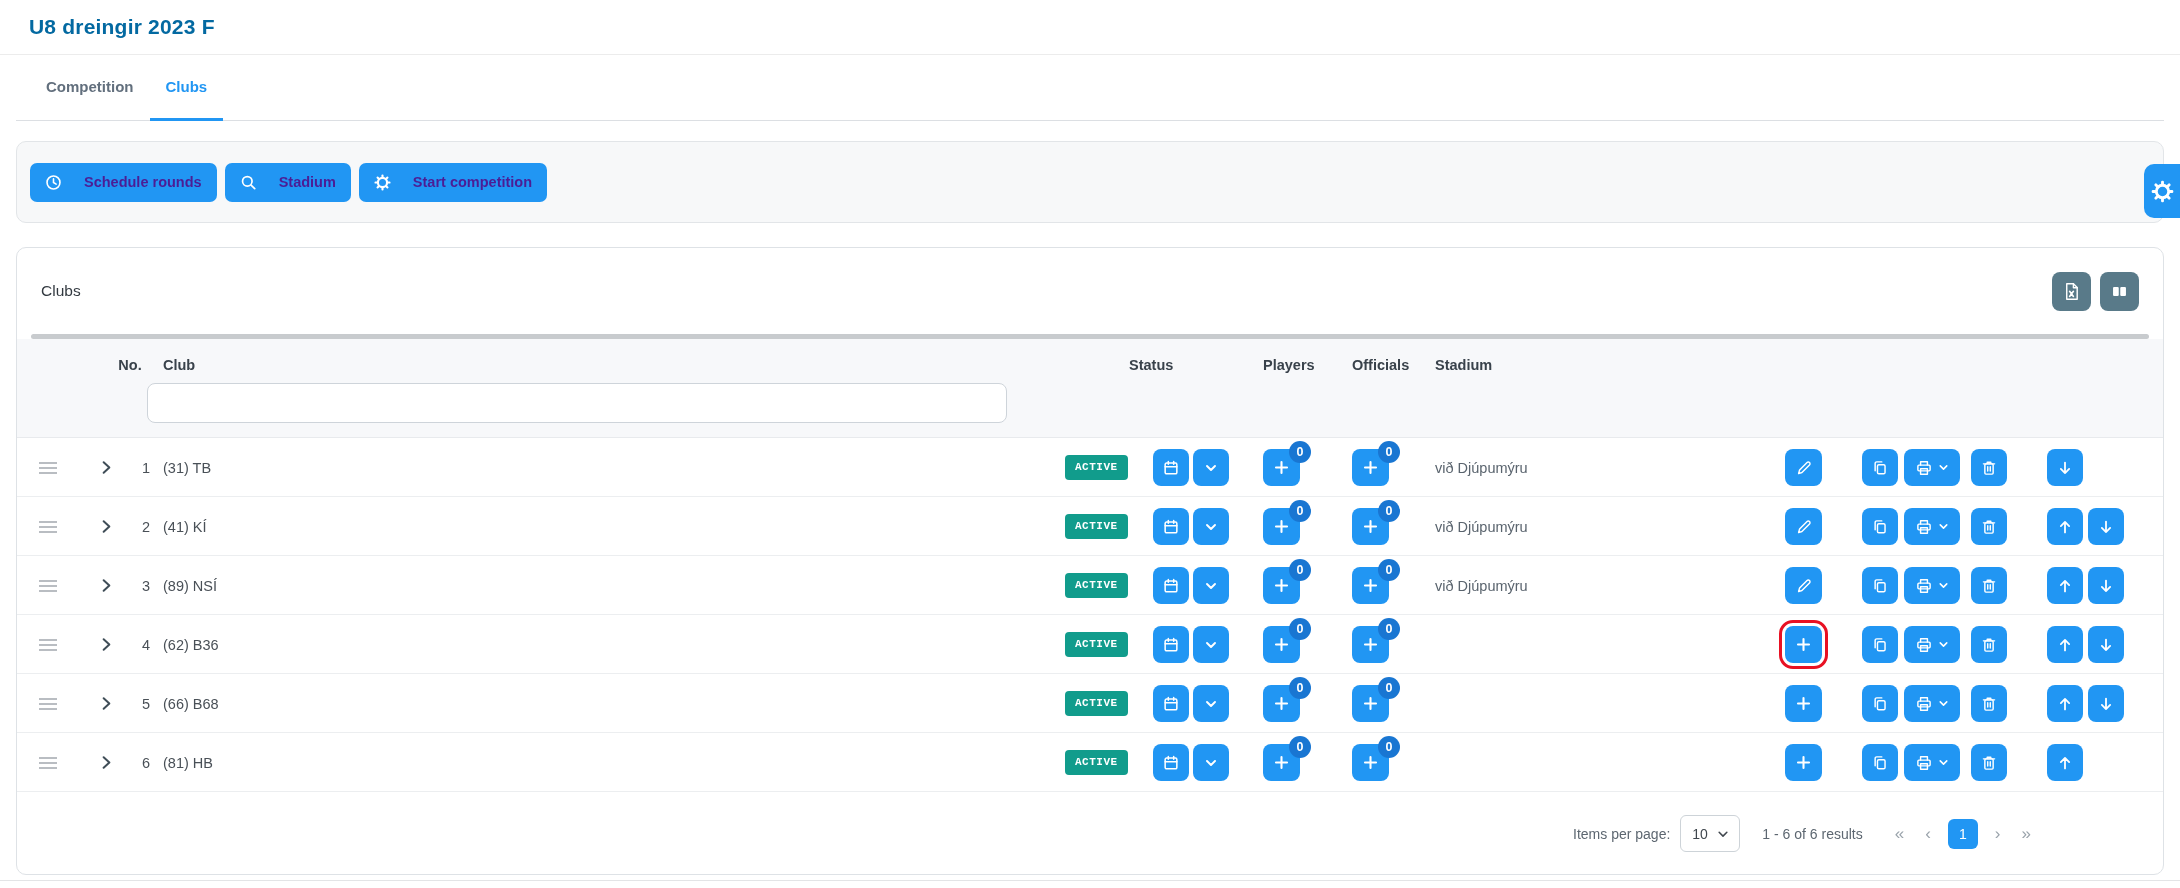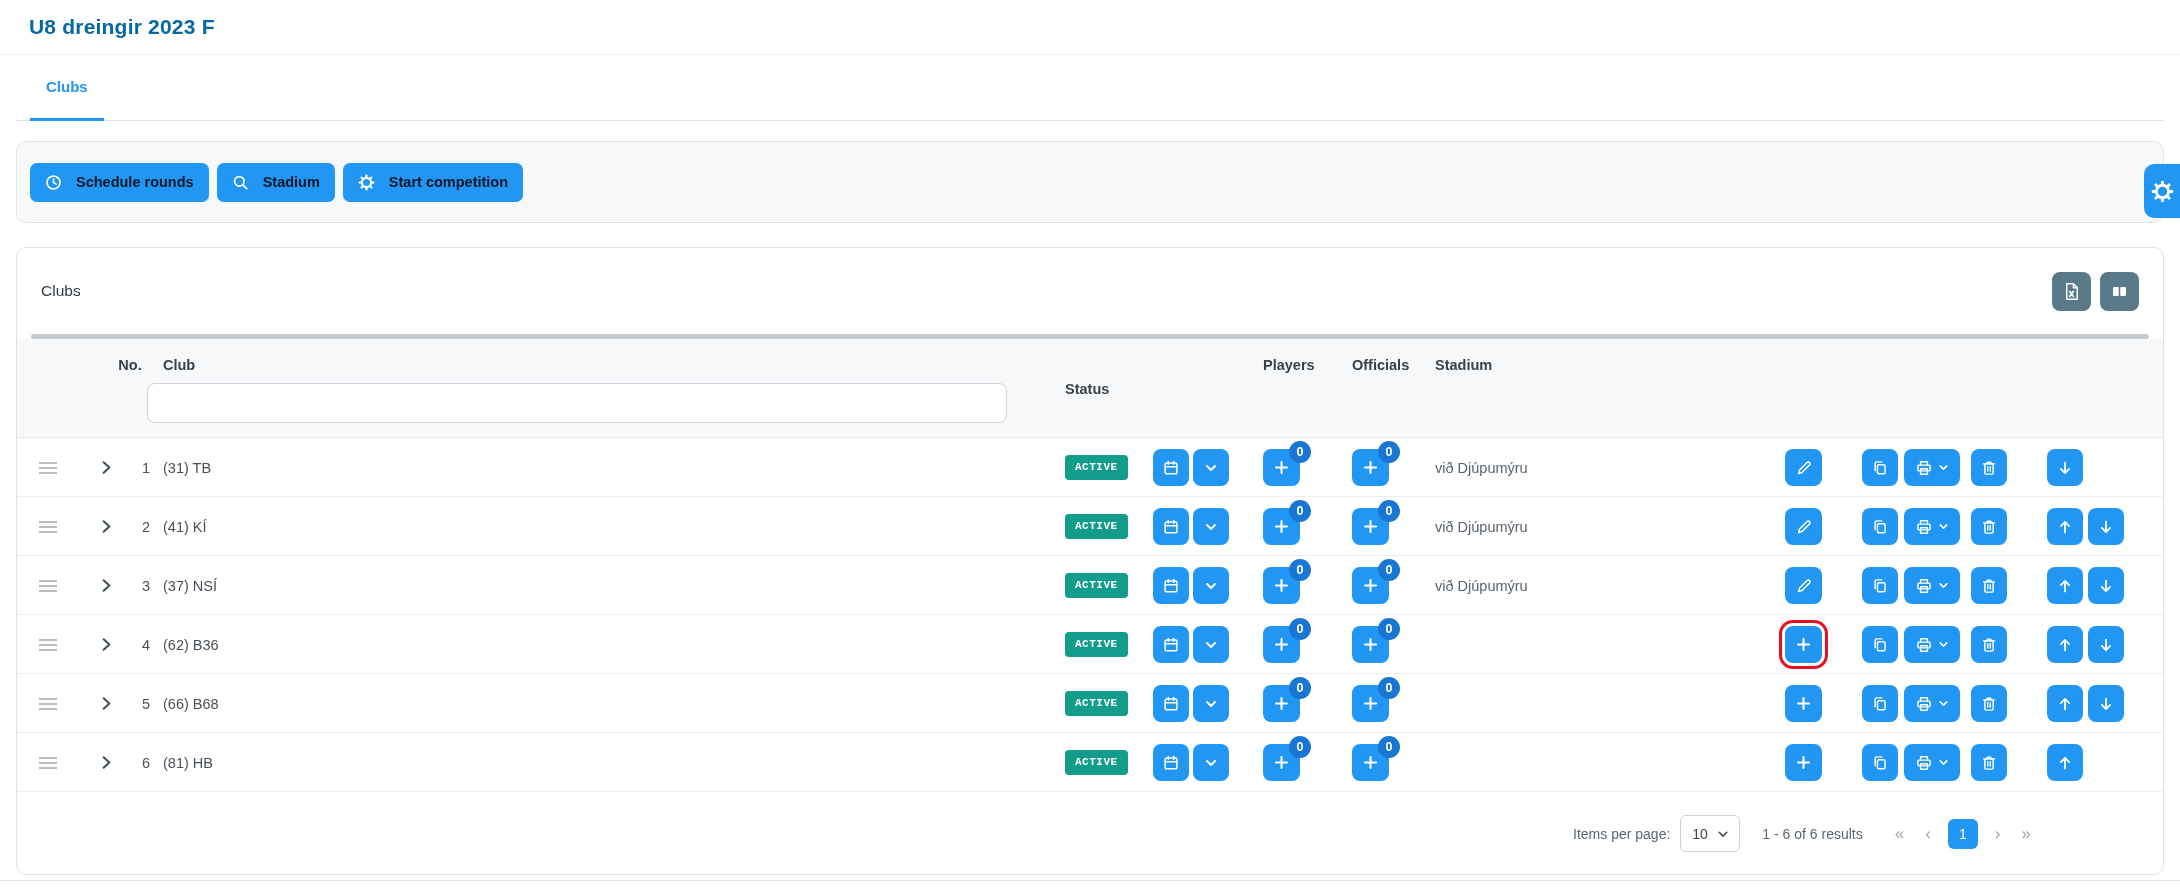--- a/index.html
+++ b/index.html
@@ -14,41 +14,41 @@
   .page-header { height:55px; border-bottom:1px solid #ececec; display:flex; align-items:center; padding-left:29px; }
   .page-title { font-size:21px; font-weight:700; color:#0369a1; letter-spacing:.2px; }
 
   
   .tabs { height:66px; border-bottom:1px solid #dcdfe3; margin:0 16px; display:flex; align-items:stretch; padding-left:14px; }
   .tab { display:flex; align-items:center; padding:0 16px; font-size:15px; font-weight:700; color:#626f7d; cursor:pointer; border-bottom:3px solid transparent; margin-bottom:-1px; }
   .tab.active { color:#2196f3; border-bottom-color:#2196f3; }
 
   
   .toolbar { margin:20px 16px 0 16px; height:82px; background:#f7f8f9; border:1px solid #e2e5e8; border-radius:10px; display:flex; align-items:center; padding-left:13px; gap:8px; }
-  .btn-primary { display:flex; align-items:center; gap:14px; height:39px; padding:0 15px; background:#2196f3; border:none; border-radius:7px; color:#0f172a; font-size:14.5px; font-weight:700; font-family:inherit; cursor:pointer; }
+  .btn-primary { display:flex; align-items:center; gap:22px; height:39px; padding:0 15px; background:#2196f3; border:none; border-radius:7px; color:#4c1d95; font-size:14.5px; font-weight:700; font-family:inherit; cursor:pointer; }
   .btn-primary svg { display:block; }
 
   
   .gear-flyout { position:absolute; top:164px; right:0; width:36px; height:54px; background:#2196f3; border:none; border-radius:10px 0 0 10px; display:flex; align-items:center; justify-content:center; cursor:pointer; }
 
   
   .panel { position:absolute; left:16px; right:16px; top:247px; height:628px; background:#fff; border:1px solid #dee2e6; border-radius:10px; }
   .panel-head { height:86px; display:flex; align-items:center; justify-content:space-between; padding:0 24px; }
   .panel-title { font-size:15.5px; font-weight:500; color:#333a41; }
   .head-actions { display:flex; gap:9px; }
   .slate-btn { width:39px; height:39px; background:#597a89; border:none; border-radius:8px; display:flex; align-items:center; justify-content:center; cursor:pointer; }
 
   .scrollbar-hint { height:5px; margin:0 14px; background:#c8cbce; border-radius:3px; }
 
   
   .thead { position:relative; height:99px; background:#f7f8fa; border-bottom:1px solid #e8eaed; }
   .th { position:absolute; top:12px; height:28px; line-height:28px; font-size:14.5px; font-weight:700; color:#39424b; }
   .th-no      { left:93px; width:40px; text-align:center; }
   .th-club    { left:146px; }
-  .th-status  { left:1048px;margin-top:24px; }
+  .th-status  { left:1112px; }
   .th-players { left:1246px; }
   .th-officials { left:1335px; }
   .th-stadium { left:1418px; }
   .filter-input { position:absolute; left:130px; top:44px; width:860px; height:40px; border:1px solid #ced4da; border-radius:8px; background:#fff; font-size:14px; padding:0 13px; font-family:inherit; color:#333; outline:none; }
 
   
   .row { position:relative; height:59px; border-bottom:1px solid #eceef0; background:#fff; }
   .cell { position:absolute; top:0; height:59px; display:flex; align-items:center; }
   .c-drag   { left:22px; }
   .c-expand { left:71px; }
@@ -119,20 +119,21 @@
   </defs>
 </svg>
 
 <div class="screen">
 
   <div class="page-header">
     <span class="page-title">U8 dreingir 2023 F</span>
   </div>
 
   <nav class="tabs">
+    <div class="tab">Competition</div>
     <div class="tab active">Clubs</div>
   </nav>
 
   <section class="toolbar">
     <button class="btn-primary">
       <svg width="17" height="17" viewBox="0 0 20 20" fill="none" stroke="#fff" stroke-width="1.9" stroke-linecap="round">
         <circle cx="10" cy="10" r="7.6"></circle>
           <path d="M10 5.8 V10 l3.1 1.9"></path>
       </svg>
       <span>Schedule rounds</span>
@@ -377,21 +378,21 @@
       <span class="drag-handle"></span>
     </div>
     <div class="cell c-expand">
       <button class="expand-btn">
         <svg width="19" height="19" viewBox="0 0 20 20" fill="none" stroke="#3f4d57" stroke-width="2.1" stroke-linecap="round" stroke-linejoin="round">
                 <path d="M7 4.5 l6 5.5 -6 5.5"></path>
               </svg>
       </button>
     </div>
     <div class="cell c-no">3</div>
-    <div class="cell c-club">(37) NSÍ</div>
+    <div class="cell c-club">(89) NSÍ</div>
     <div class="cell c-status">
       <span class="status-badge">ACTIVE</span>
     </div>
     <div class="cell c-cal">
       <button class="icon-btn narrow">
         <svg width="18" height="18" viewBox="0 0 20 20" fill="none" stroke="#fff" stroke-width="1.7" stroke-linecap="round">
           <rect x="3.5" y="4.5" width="13" height="12" rx="1.6"></rect>
           <path d="M7 2.8 v3 M13 2.8 v3 M3.5 8.6 h13"></path>
         </svg>
       </button>

